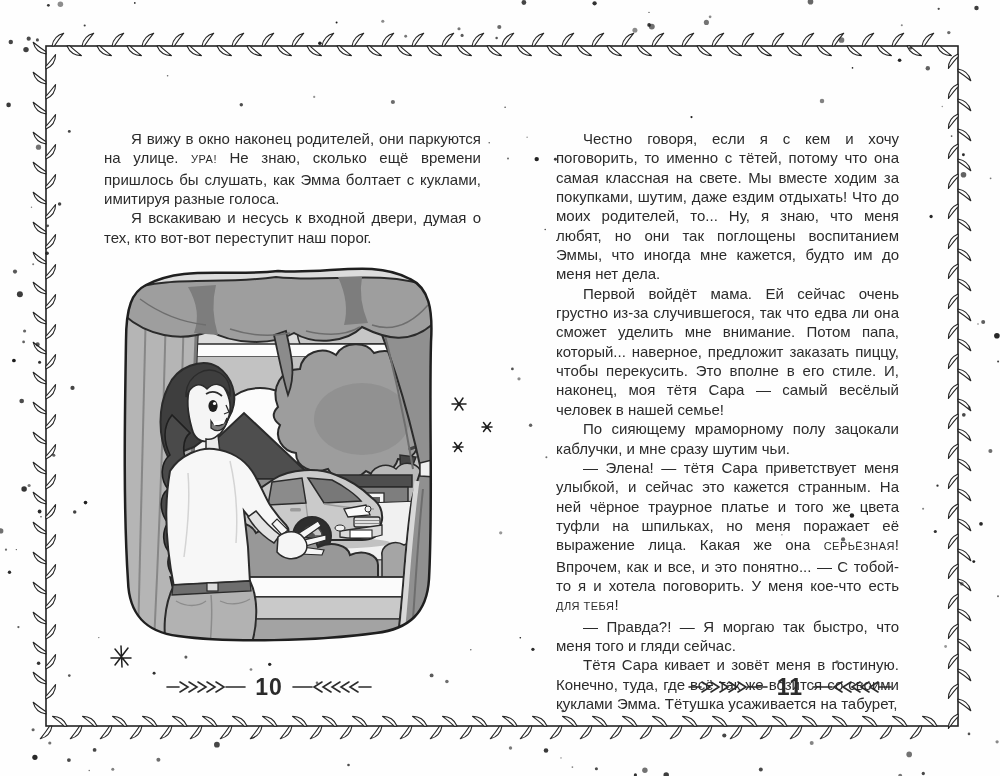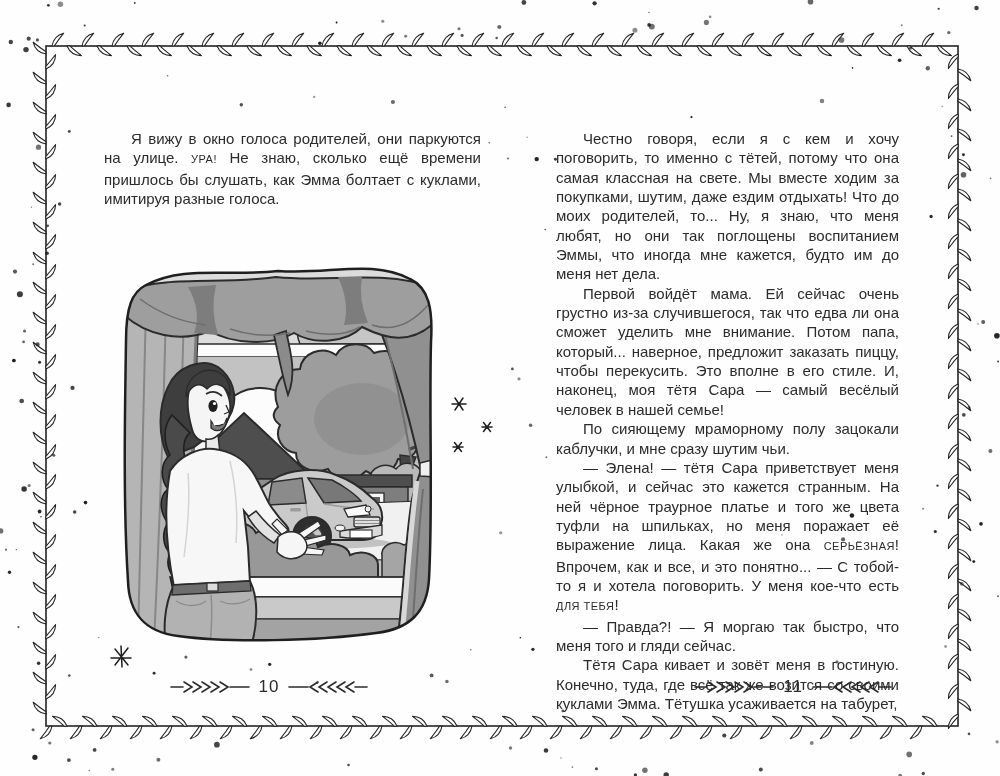--- a/index.html
+++ b/index.html
@@ -26,21 +26,21 @@
   #left-text{left:104px; width:377px;}
   #right-text{left:556px; width:343px;}
   .illustration{position:absolute; left:110px; top:247px; width:336px; height:410px;}
   .footer{
     position:absolute; top:674px; height:26px;
     display:flex; align-items:center; justify-content:center; gap:9px;
   }
   #footer-left{left:104px; width:330px;}
   #footer-right{left:562px; width:330px;justify-content:flex-end;}
   .pagenum{
-    font-size:17px; font-weight:400; color:var(--ink);
+    font-size:23px; font-weight:700; color:var(--ink);
     font-family:"Liberation Sans",sans-serif; letter-spacing:1px;
   }
   .orn{flex:0 0 auto;}
 </style>
 </head>
 <body>
 
 <div class="spread">
 
   <svg id="deco" class="overlay" width="1000" height="776" viewBox="0 0 1000 776">
@@ -421,21 +421,22 @@
       <g transform="translate(458,447)">
           <path d="M-5,0 H5 M-3.5,-4.5 L3.5,4.5 M-3.5,4.5 L3.5,-4.5"></path>
         </g>
       <g transform="translate(121,656)">
           <path d="M-10,2 H10 M-6,-7 L7,9 M-6,9 L7,-8 M0,-10 L1,11"></path>
         </g>
     </g>
   </svg>
 
   <div id="left-text" class="textcol">
-      <p><span>Я вижу в окно голоса родителей, они паркуются на улице. </span><span class="caps">УРА!</span><span> Не знаю, сколько ещё времени пришлось бы слушать, как Эмма болтает с куклами, имитируя разные голоса.</span></p>
+      <p><span>Я вижу в окно наконец родителей, они паркуются на улице. </span><span class="caps">УРА!</span><span> Не знаю, сколько ещё времени пришлось бы слушать, как Эмма болтает с куклами, имитируя разные голоса.</span></p>
+      <p><span>Я вскакиваю и несусь к входной двери, думая о тех, кто вот-вот переступит наш порог.</span></p>
     </div>
 
   <div id="right-text" class="textcol">
       <p><span>Честно говоря, если я с кем и хочу поговорить, то именно с тётей, потому что она самая классная на свете. Мы вместе ходим за покупками, шутим, даже ездим отдыхать! Что до моих родителей, то... Ну, я знаю, что меня любят, но они так поглощены воспитанием Эммы, что иногда мне кажется, будто им до меня нет дела.</span></p>
       <p><span>Первой войдёт мама. Ей сейчас очень грустно из-за случившегося, так что едва ли она сможет уделить мне внимание. Потом папа, который... наверное, предложит заказать пиццу, чтобы перекусить. Это вполне в его стиле. И, наконец, моя тётя Сара — самый весёлый человек в нашей семье!</span></p>
       <p><span>По сияющему мраморному полу зацокали каблучки, и мне сразу шутим чьи.</span></p>
       <p><span>— Элена! — тётя Сара приветствует меня улыбкой, и сейчас это кажется странным. На ней чёрное траурное платье и того же цвета туфли на шпильках, но меня поражает её выражение лица. Какая же она </span><span class="caps">СЕРЬЁЗНАЯ</span><span>! Впрочем, как и все, и это понятно... — С тобой-то я и хотела поговорить. У меня кое-что есть </span><span class="caps">ДЛЯ ТЕБЯ</span><span>!</span></p>
       <p><span>— Правда?! — Я моргаю так быстро, что меня того и гляди сейчас.</span></p>
       <p><span>Тётя Сара кивает и зовёт меня в гостиную. Конечно, туда, где всё так же возится со своими куклами Эмма. Тётушка усаживается на табурет,</span></p>
     </div>

